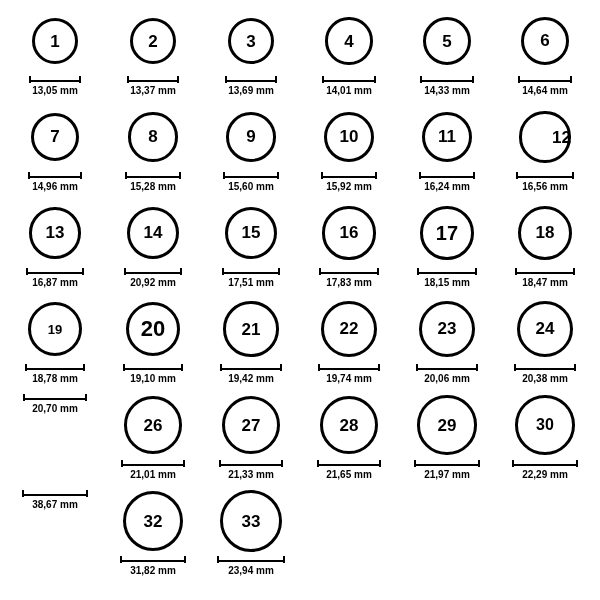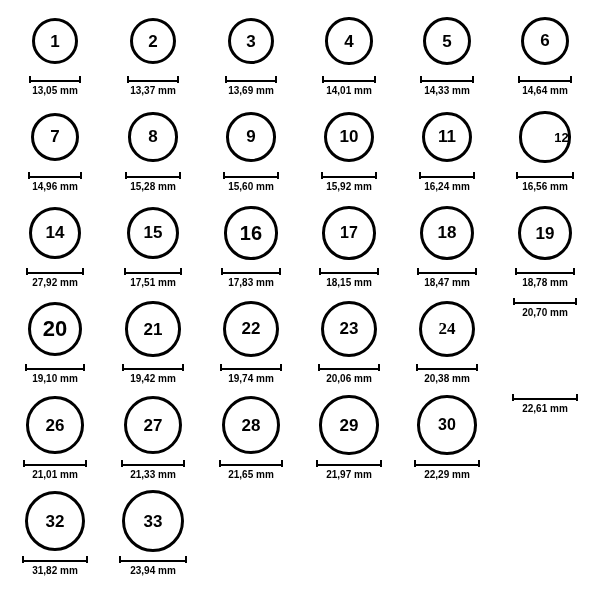--- a/index.html
+++ b/index.html
@@ -207,65 +207,76 @@
           </div>
         </div>
         <div class="dim">
           <div class="dim-line" style="width: 56.6869px;"></div>
           <div class="dim-text">16,24 mm</div>
         </div>
       </div>
       <div class="cell">
         <div class="ring-wrap">
           <div class="ring" style="width: 51.157px; height: 51.157px;">
-            <span class="ring-label" style="font-size: 13px; margin-left: 33px;">12</span>
+            <span class="ring-label" style="font-size: 17px; margin-left: 33px;">12</span>
           </div>
         </div>
         <div class="dim">
           <div class="dim-line" style="width: 57.157px;"></div>
           <div class="dim-text">16,56 mm</div>
         </div>
       </div>
       <div class="cell">
         <div class="ring-wrap">
+          <div class="ring" style="width: 51.6125px; height: 51.6125px;">
+            <span class="ring-label" style="font-size: 17px;">13</span>
+          </div>
+        </div>
+        <div class="dim">
+          <div class="dim-line" style="width: 57.6125px;"></div>
+          <div class="dim-text">16,87 mm</div>
+        </div>
+      </div>
+      <div class="cell">
+        <div class="ring-wrap">
           <div class="ring" style="width: 52.0826px; height: 52.0826px; text-align: center;">
             <span class="ring-label" style="font-size: 17px;">14</span>
           </div>
         </div>
         <div class="dim">
           <div class="dim-line" style="width: 58.0826px;"></div>
-          <div class="dim-text">27,92 mm</div>
+          <div class="dim-text">20,92 mm</div>
         </div>
       </div>
       <div class="cell">
         <div class="ring-wrap">
           <div class="ring" style="width: 52.5528px; height: 52.5528px;">
             <span class="ring-label" style="font-size: 17px;">15</span>
           </div>
         </div>
         <div class="dim">
           <div class="dim-line" style="width: 58.5528px;"></div>
           <div class="dim-text">17,51 mm</div>
         </div>
       </div>
       <div class="cell">
         <div class="ring-wrap">
           <div class="ring" style="width: 53.023px; height: 53.023px;">
-            <span class="ring-label" style="font-size: 20px; text-align: center;">16</span>
+            <span class="ring-label" style="font-size: 17px; text-align: center;">16</span>
           </div>
         </div>
         <div class="dim">
           <div class="dim-line" style="width: 59.023px;"></div>
           <div class="dim-text">17,83 mm</div>
         </div>
       </div>
       <div class="cell">
         <div class="ring-wrap">
           <div class="ring" style="width: 53.4931px; height: 53.4931px;">
-            <span class="ring-label" style="font-size: 16px; text-align: center;">17</span>
+            <span class="ring-label" style="font-size: 20px; text-align: center;">17</span>
           </div>
         </div>
         <div class="dim">
           <div class="dim-line" style="width: 59.4931px;"></div>
           <div class="dim-text">18,15 mm</div>
         </div>
       </div>
       <div class="cell">
         <div class="ring-wrap">
           <div class="ring" style="width: 53.9633px; height: 53.9633px;">
@@ -273,21 +284,21 @@
           </div>
         </div>
         <div class="dim">
           <div class="dim-line" style="width: 59.9633px;"></div>
           <div class="dim-text">18,47 mm</div>
         </div>
       </div>
       <div class="cell">
         <div class="ring-wrap">
           <div class="ring" style="width: 54.4187px; height: 54.4187px;">
-            <span class="ring-label" style="font-size: 17px;">19</span>
+            <span class="ring-label" style="font-size: 13px;">19</span>
           </div>
         </div>
         <div class="dim">
           <div class="dim-line" style="width: 60.4187px;"></div>
           <div class="dim-text">18,78 mm</div>
         </div>
       </div>
       <div class="cell">
         <div class="ring-wrap">
           <div class="ring" style="width: 54.8889px; height: 54.8889px;">
@@ -328,21 +339,21 @@
           </div>
         </div>
         <div class="dim">
           <div class="dim-line" style="width: 62.2994px;"></div>
           <div class="dim-text">20,06 mm</div>
         </div>
       </div>
       <div class="cell">
         <div class="ring-wrap">
           <div class="ring" style="width: 56.7695px; height: 56.7695px;">
-            <span class="ring-label" style="font-size: 17px; font-family: Liberation Serif, serif;">24</span>
+            <span class="ring-label" style="font-size: 17px;">24</span>
           </div>
         </div>
         <div class="dim">
           <div class="dim-line" style="width: 62.7695px;"></div>
           <div class="dim-text">20,38 mm</div>
         </div>
       </div>
       <div class="cell">
         <div class="dim">
           <div class="dim-line" style="width: 63.2397px;"></div>
@@ -400,21 +411,21 @@
           </div>
         </div>
         <div class="dim">
           <div class="dim-line" style="width: 65.5758px;"></div>
           <div class="dim-text">22,29 mm</div>
         </div>
       </div>
       <div class="cell">
         <div class="dim">
           <div class="dim-line" style="width: 66.0459px;"></div>
-          <div class="dim-text">22,61 mm</div>
+          <div class="dim-text">38,67 mm</div>
         </div>
       </div>
       <div class="cell">
         <div class="ring-wrap">
           <div class="ring" style="width: 60.5014px; height: 60.5014px;">
             <span class="ring-label" style="font-size: 17px;">32</span>
           </div>
         </div>
         <div class="dim">
           <div class="dim-line" style="width: 66.5014px;"></div>

